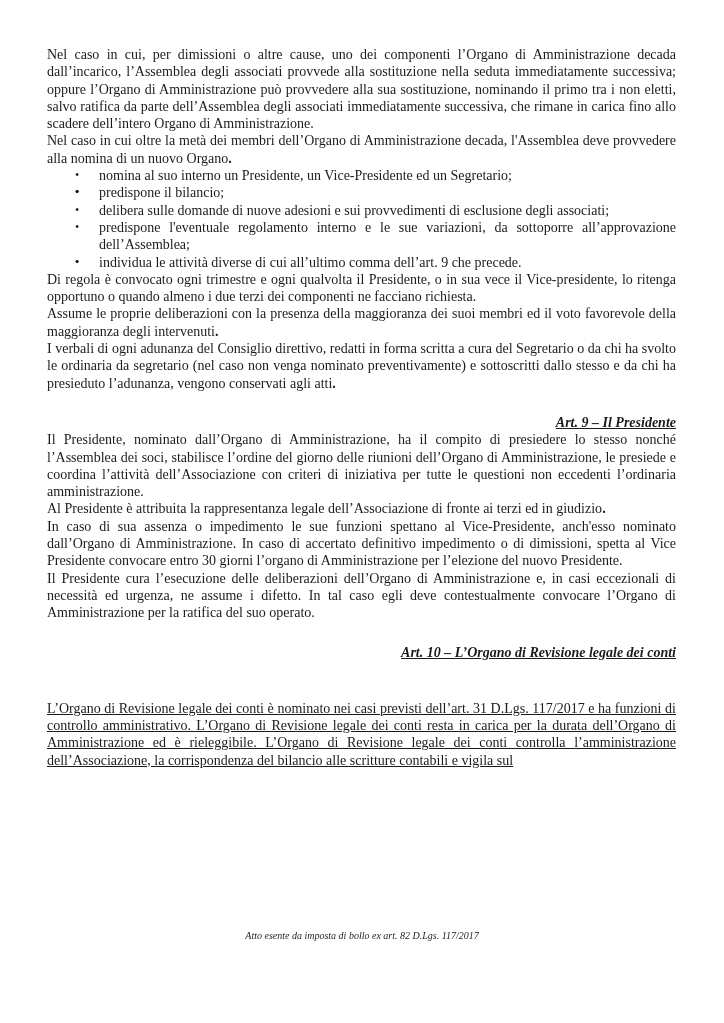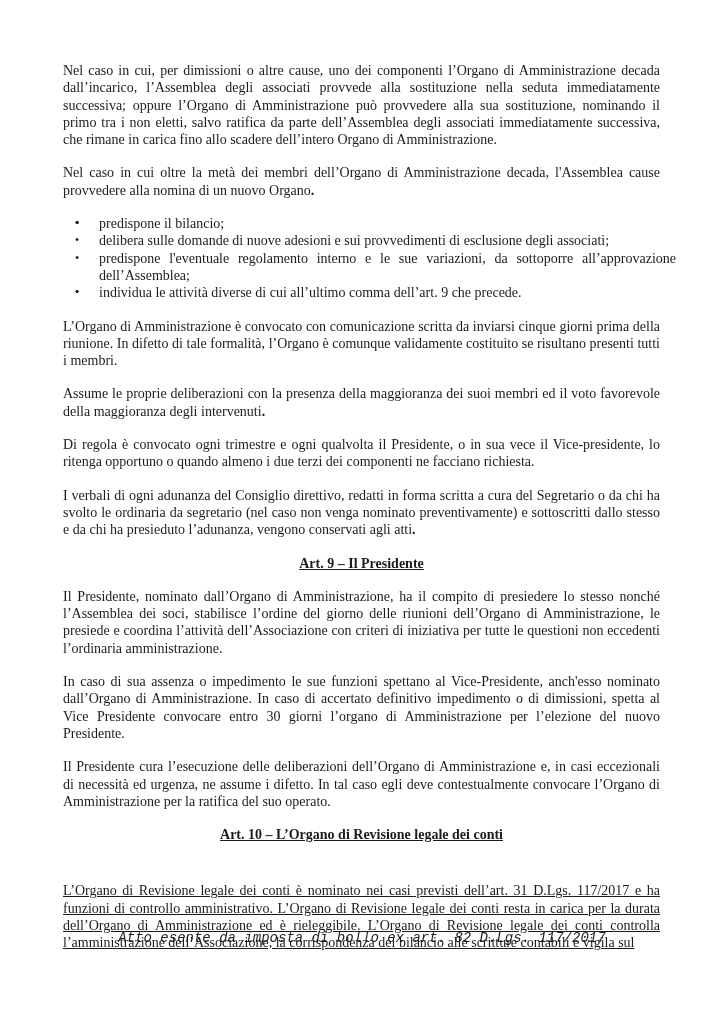--- a/index.html
+++ b/index.html
@@ -19,21 +19,21 @@
   .doc {
     position: absolute;
     left: 47px;
     top: 46px;
     width: 629px;
     font-size: 14px;
     line-height: 17.3px;
     text-align: justify;
   }
   .para {
-    margin: 16px;
+    margin: 0;
   }
   .bp {
     font-weight: bold;
   }
   ul.bullets {
     margin: 0;
     padding: 0;
     list-style: none;
   }
   ul.bullets li {
@@ -41,78 +41,79 @@
     padding-left: 52px;
     margin: 0;
   }
   ul.bullets .dot {
     position: absolute;
     left: 28px;
     top: 0;
     font-size: 12px;
   }
   .art-heading {
-    margin: 7px 0 0 0;
+    margin: 22px 0 0 0;
     font-weight: bold;
-    text-align: center;
+    font-style: italic;
+    text-align: right;
   }
   .art-heading span {
     text-decoration: underline;
   }
   .after-gap {
     margin-top: 39px;
     text-decoration: underline;
   }
   .footer-note {
     position: absolute;
     top: 930px;
     left: 0;
     width: 100%;
     text-align: center;
-    font-family: Liberation Mono, monospace;
+    font-family: Liberation Serif, serif;
     font-style: italic;
-    font-size: 14px;
+    font-size: 10px;
     color: #1f1f1f;
   }
 </style>
 </head>
 <body>
 
 <div class="page">
   <div class="doc">
 
     <p class="para">Nel caso in cui, per dimissioni o altre cause, uno dei componenti l’Organo di Amministrazione decada dall’incarico, l’Assemblea degli associati provvede alla sostituzione nella seduta immediatamente successiva; oppure l’Organo di Amministrazione può provvedere alla sua sostituzione, nominando il primo tra i non eletti, salvo ratifica da parte dell’Assemblea degli associati immediatamente successiva, che rimane in carica fino allo scadere dell’intero Organo di Amministrazione.</p>
 
-    <p class="para"><span>Nel caso in cui oltre la metà dei membri dell’Organo di Amministrazione decada, l'Assemblea cause provvedere alla nomina di un nuovo Organo</span><span class="bp">.</span></p>
+    <p class="para"><span>Nel caso in cui oltre la metà dei membri dell’Organo di Amministrazione decada, l'Assemblea deve provvedere alla nomina di un nuovo Organo</span><span class="bp">.</span></p>
 
 
     <ul class="bullets">
-      <li><span class="dot">•</span></li>
+      <li><span class="dot">•</span><span>nomina al suo interno un Presidente, un Vice-Presidente ed un Segretario;</span></li>
       <li><span class="dot">•</span></li>
       <li><span class="dot">•</span></li>
       <li><span class="dot">•</span><span>predispone il bilancio;</span></li>
       <li><span class="dot">•</span><span>delibera sulle domande di nuove adesioni e sui provvedimenti di esclusione degli associati;</span></li>
       <li><span class="dot">•</span><span>predispone l'eventuale regolamento interno e le sue variazioni, da sottoporre all’approvazione dell’Assemblea;</span></li>
       <li><span class="dot">•</span></li>
       <li><span class="dot">•</span><span>individua le attività diverse di cui all’ultimo comma dell’art. 9 che precede.</span></li>
     </ul>
 
 
-    <p class="para">L’Organo di Amministrazione è convocato con comunicazione scritta da inviarsi cinque giorni prima della riunione. In difetto di tale formalità, l’Organo è comunque validamente costituito se risultano presenti tutti i membri.</p>
+
+    <p class="para">Di regola è convocato ogni trimestre e ogni qualvolta il Presidente, o in sua vece il Vice-presidente, lo ritenga opportuno o quando almeno i due terzi dei componenti ne facciano richiesta.</p>
 
     <p class="para"><span>Assume le proprie deliberazioni con la presenza della maggioranza dei suoi membri ed il voto favorevole della maggioranza degli intervenuti</span><span class="bp">.</span></p>
-
-    <p class="para">Di regola è convocato ogni trimestre e ogni qualvolta il Presidente, o in sua vece il Vice-presidente, lo ritenga opportuno o quando almeno i due terzi dei componenti ne facciano richiesta.</p>
 
     <p class="para"><span>I verbali di ogni adunanza del Consiglio direttivo, redatti in forma scritta a cura del Segretario o da chi ha svolto le ordinaria da segretario (nel caso non venga nominato preventivamente) e sottoscritti dallo stesso e da chi ha presieduto l’adunanza, vengono conservati agli atti</span><span class="bp">.</span></p>
 
     <p class="art-heading"><span>Art. 9 – Il Presidente</span></p>
 
     <p class="para">Il Presidente, nominato dall’Organo di Amministrazione, ha il compito di presiedere lo stesso nonché l’Assemblea dei soci, stabilisce l’ordine del giorno delle riunioni dell’Organo di Amministrazione, le presiede e coordina l’attività dell’Associazione con criteri di iniziativa per tutte le questioni non eccedenti l’ordinaria amministrazione.</p>
 
+    <p class="para"><span>Al Presidente è attribuita la rappresentanza legale dell’Associazione di fronte ai terzi ed in giudizio</span><span class="bp">.</span></p>
 
     <p class="para">In caso di sua assenza o impedimento le sue funzioni spettano al Vice-Presidente, anch'esso nominato dall’Organo di Amministrazione. In caso di accertato definitivo impedimento o di dimissioni, spetta al Vice Presidente convocare entro 30 giorni l’organo di Amministrazione per l’elezione del nuovo Presidente.</p>
 
     <p class="para">Il Presidente cura l’esecuzione delle deliberazioni dell’Organo di Amministrazione e, in casi eccezionali di necessità ed urgenza, ne assume i difetto. In tal caso egli deve contestualmente convocare l’Organo di Amministrazione per la ratifica del suo operato.</p>
 
     <p class="art-heading"><span>Art. 10 – L’Organo di Revisione legale dei conti</span></p>
 
     <p class="para after-gap">L’Organo di Revisione legale dei conti è nominato nei casi previsti dell’art. 31 D.Lgs. 117/2017 e ha funzioni di controllo amministrativo. L’Organo di Revisione legale dei conti resta in carica per la durata dell’Organo di Amministrazione ed è rieleggibile. L’Organo di Revisione legale dei conti controlla l’amministrazione dell’Associazione, la corrispondenza del bilancio alle scritture contabili e vigila sul</p>
 
   </div>

